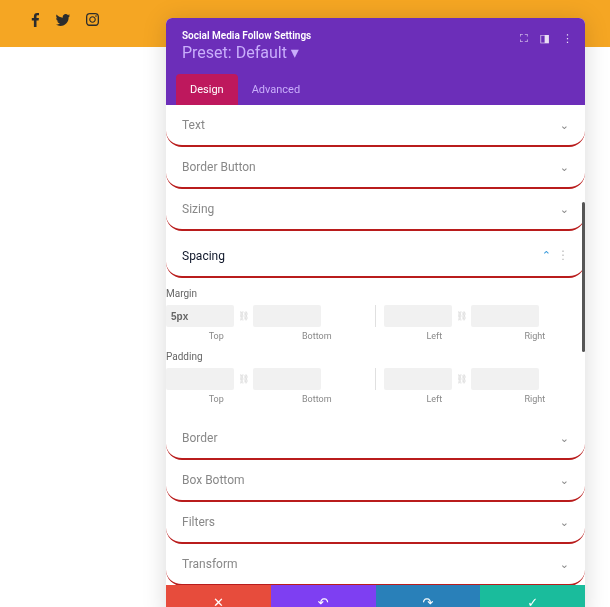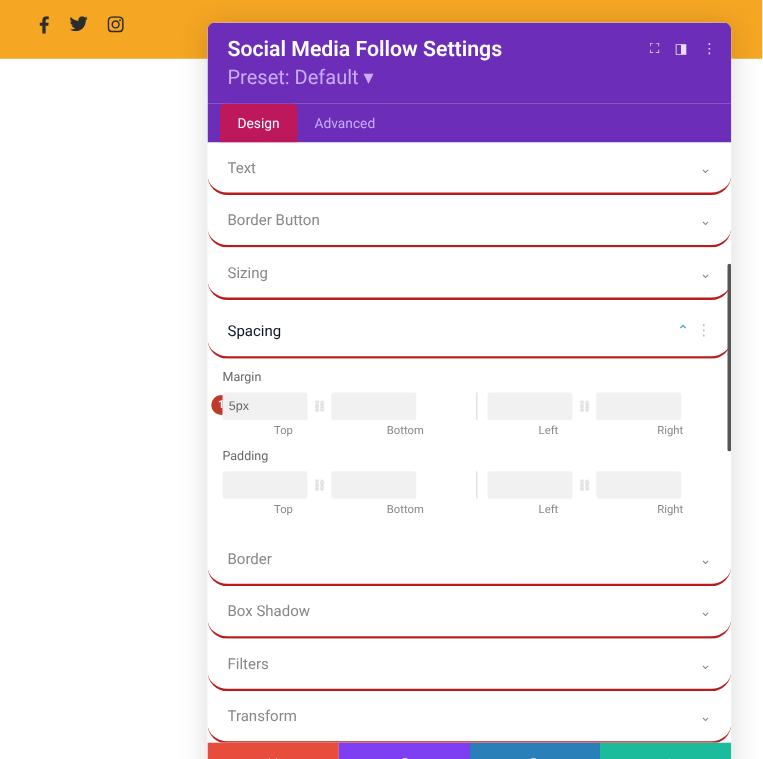--- a/index.html
+++ b/index.html
@@ -2,40 +2,40 @@
 <html><head>
 <meta charset="utf-8">
 <style>
 * { box-sizing: border-box; margin: 0; padding: 0; }
 body { font-family: -apple-system, BlinkMacSystemFont, "Segoe UI", Roboto, sans-serif; background: #fff; width: 610px; height: 607px; overflow: hidden; }
 .top-bar { background: #f5a623; height: 47px; width: 100%; position: relative; }
 .social-icons { position: absolute; left: 30px; top: 13px; display: flex; gap: 16px; }
 .social-icons span { color: #2c2c2c; font-size: 14px; cursor: pointer; }
 .modal { position: absolute; left: 166px; top: 18px; width: 419px; background: #fff; box-shadow: 0 2px 24px rgba(0,0,0,0.15); border-radius: 6px 6px 0 0; overflow: hidden; }
 .header { background: #6c2eb9; color: #fff; padding: 12px 16px; position: relative; }
-.header-title { font-size: 17px; font-weight: 600; }
+.header-title { font-size: 10px; font-weight: 600; }
 .header-preset { font-size: 16px; color: #c9aefb; margin-top: 2px; }
 .header-icons { position: absolute; right: 12px; top: 14px; display: flex; gap: 12px; align-items: center; }
 .header-icons span { color: #fff; opacity: 0.85; font-size: 11px; cursor: pointer; }
 .tabs { background: #6c2eb9; display: flex; padding: 0 10px; }
 .tab { padding: 9px 14px; font-size: 11px; color: #c9aefb; cursor: pointer; border-radius: 4px 4px 0 0; }
 .tab.active { background: #be185d; color: #fff; }
 .body { background: #fff; max-height: 480px; overflow: hidden; position: relative; }
 .section { border-bottom: 2px solid #b91c1c; padding: 13px 16px; display: flex; justify-content: space-between; align-items: flex-end; cursor: pointer; border-radius: 16px; }
 .section-label { font-size: 12px; color: #888; }
 .section-label.expanded { color: #0f172a; }
 .chevron { color: #888; font-size: 11px; }
 .chevron.up { color: #3498db; }
 .dots { color: #bbb; font-size: 12px; margin-left: 6px; }
-.section-open { padding: 0 0 14px; margin-left: 12px; }
+.section-open { padding: 0 0 14px; }
 .field-label { font-size: 10px; color: #666; margin: 10px 0 6px; }
 .spacing-row { display: flex; gap: 0; position: relative; }
 .half { display: flex; flex: 1; position: relative; }
 .vdiv { width: 1px; background: #e0e0e0; margin: 0 8px; }
-.inp { background: #f1f1f1; border: none; height: 22px; font-size: 10px; padding: 0 5px; color: #666; border-radius: 2px; }
+.inp { background: #f1f1f1; border: none; height: 22px; font-size: 10px; padding: 0 5px; color: #666; border-radius: 2px; font-weight: bold; }
 .inp.narrow { width: 68px; }
 .link-icon { color: #ccc; font-size: 9px; margin: 0 4px; align-self: center; }
 .sublabels { display: flex; margin-top: 4px; }
 .sublabels .half { justify-content: center; }
 .sublabel { font-size: 9px; color: #888; flex: 1; text-align: center; }
 .badge { position: absolute; left: -9px; top: 2px; width: 16px; height: 16px; background: #c0392b; color: #fff; border-radius: 50%; font-size: 9px; display: flex; align-items: center; justify-content: center; font-weight: bold; }
 .footer { display: flex; height: 34px; }
 .fbtn { flex: 1; display: flex; align-items: center; justify-content: center; color: #fff; cursor: pointer; font-size: 13px; }
 .fbtn.cancel { background: #e74c3c; }
 .fbtn.undo { background: #7e3ff2; }
@@ -146,21 +146,21 @@
           <span class="sublabel">Right</span>
         </div>
       </div>
     </div>
 
     <div class="section">
       <span class="section-label">Border</span>
       <span class="chevron">⌄</span>
     </div>
     <div class="section">
-      <span class="section-label">Box Shadow</span>
+      <span class="section-label">Box Bottom</span>
       <span class="chevron">⌄</span>
     </div>
     <div class="section">
       <span class="section-label">Filters</span>
       <span class="chevron">⌄</span>
     </div>
     <div class="section">
       <span class="section-label">Transform</span>
       <span class="chevron">⌄</span>
     </div>

